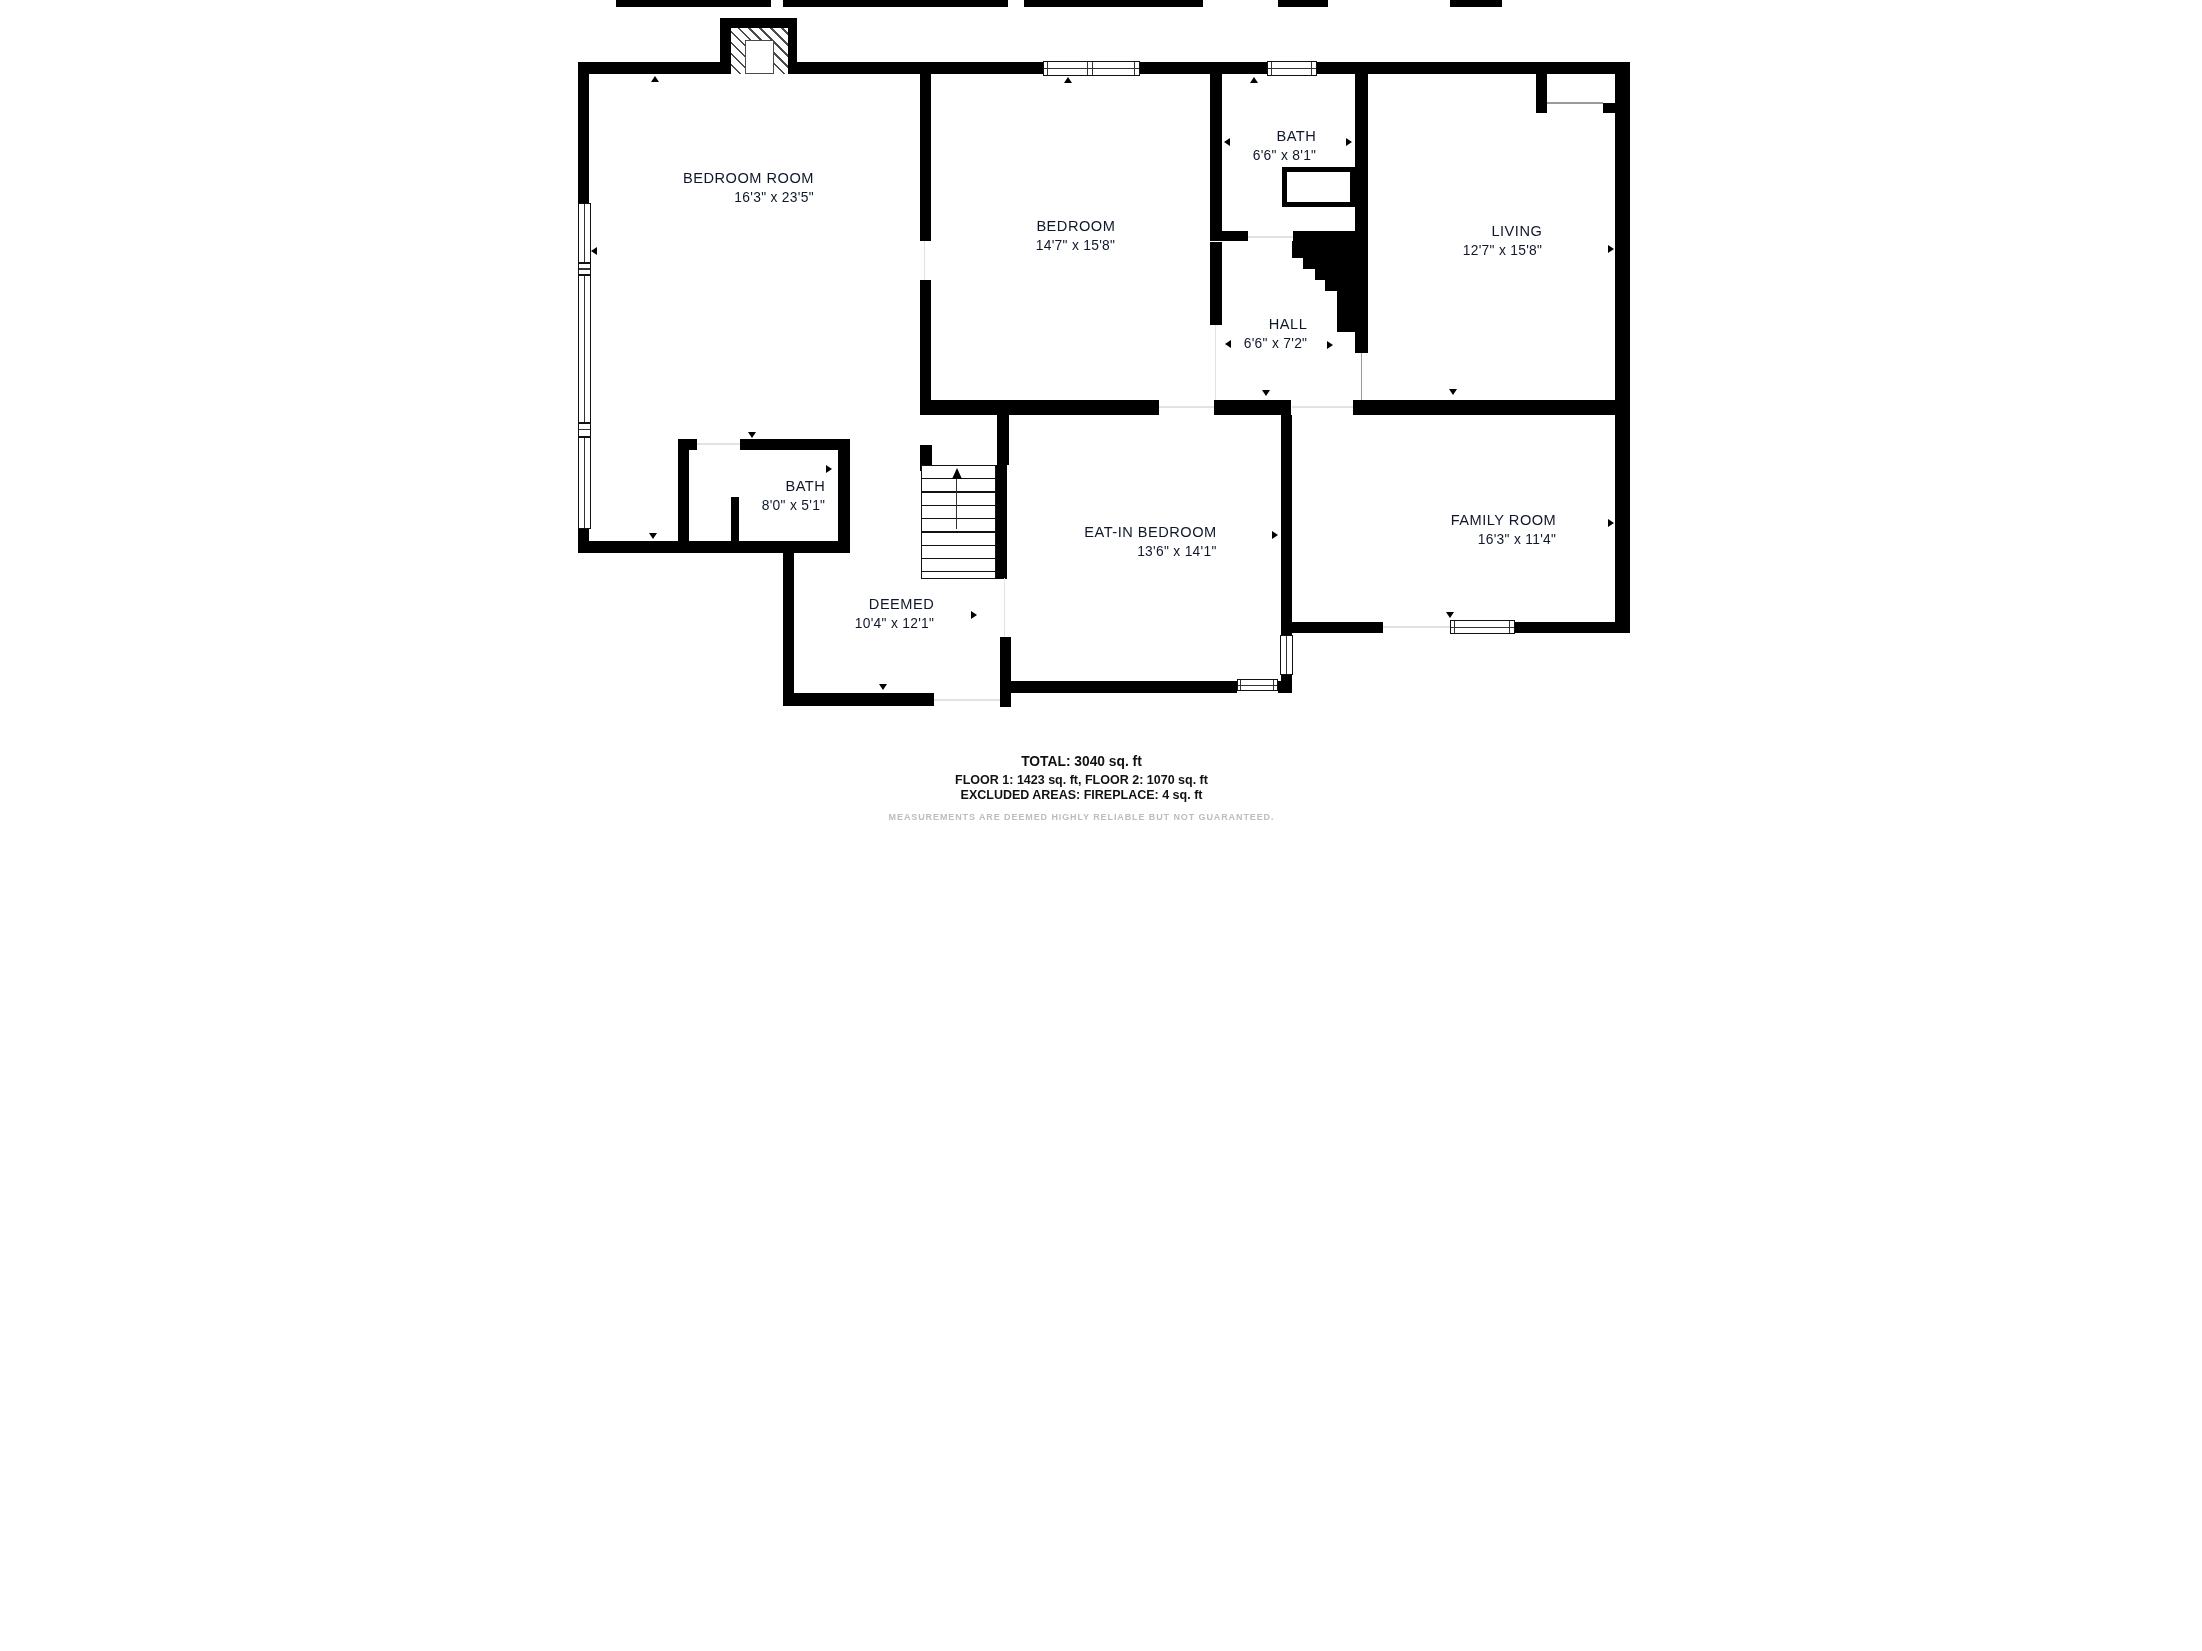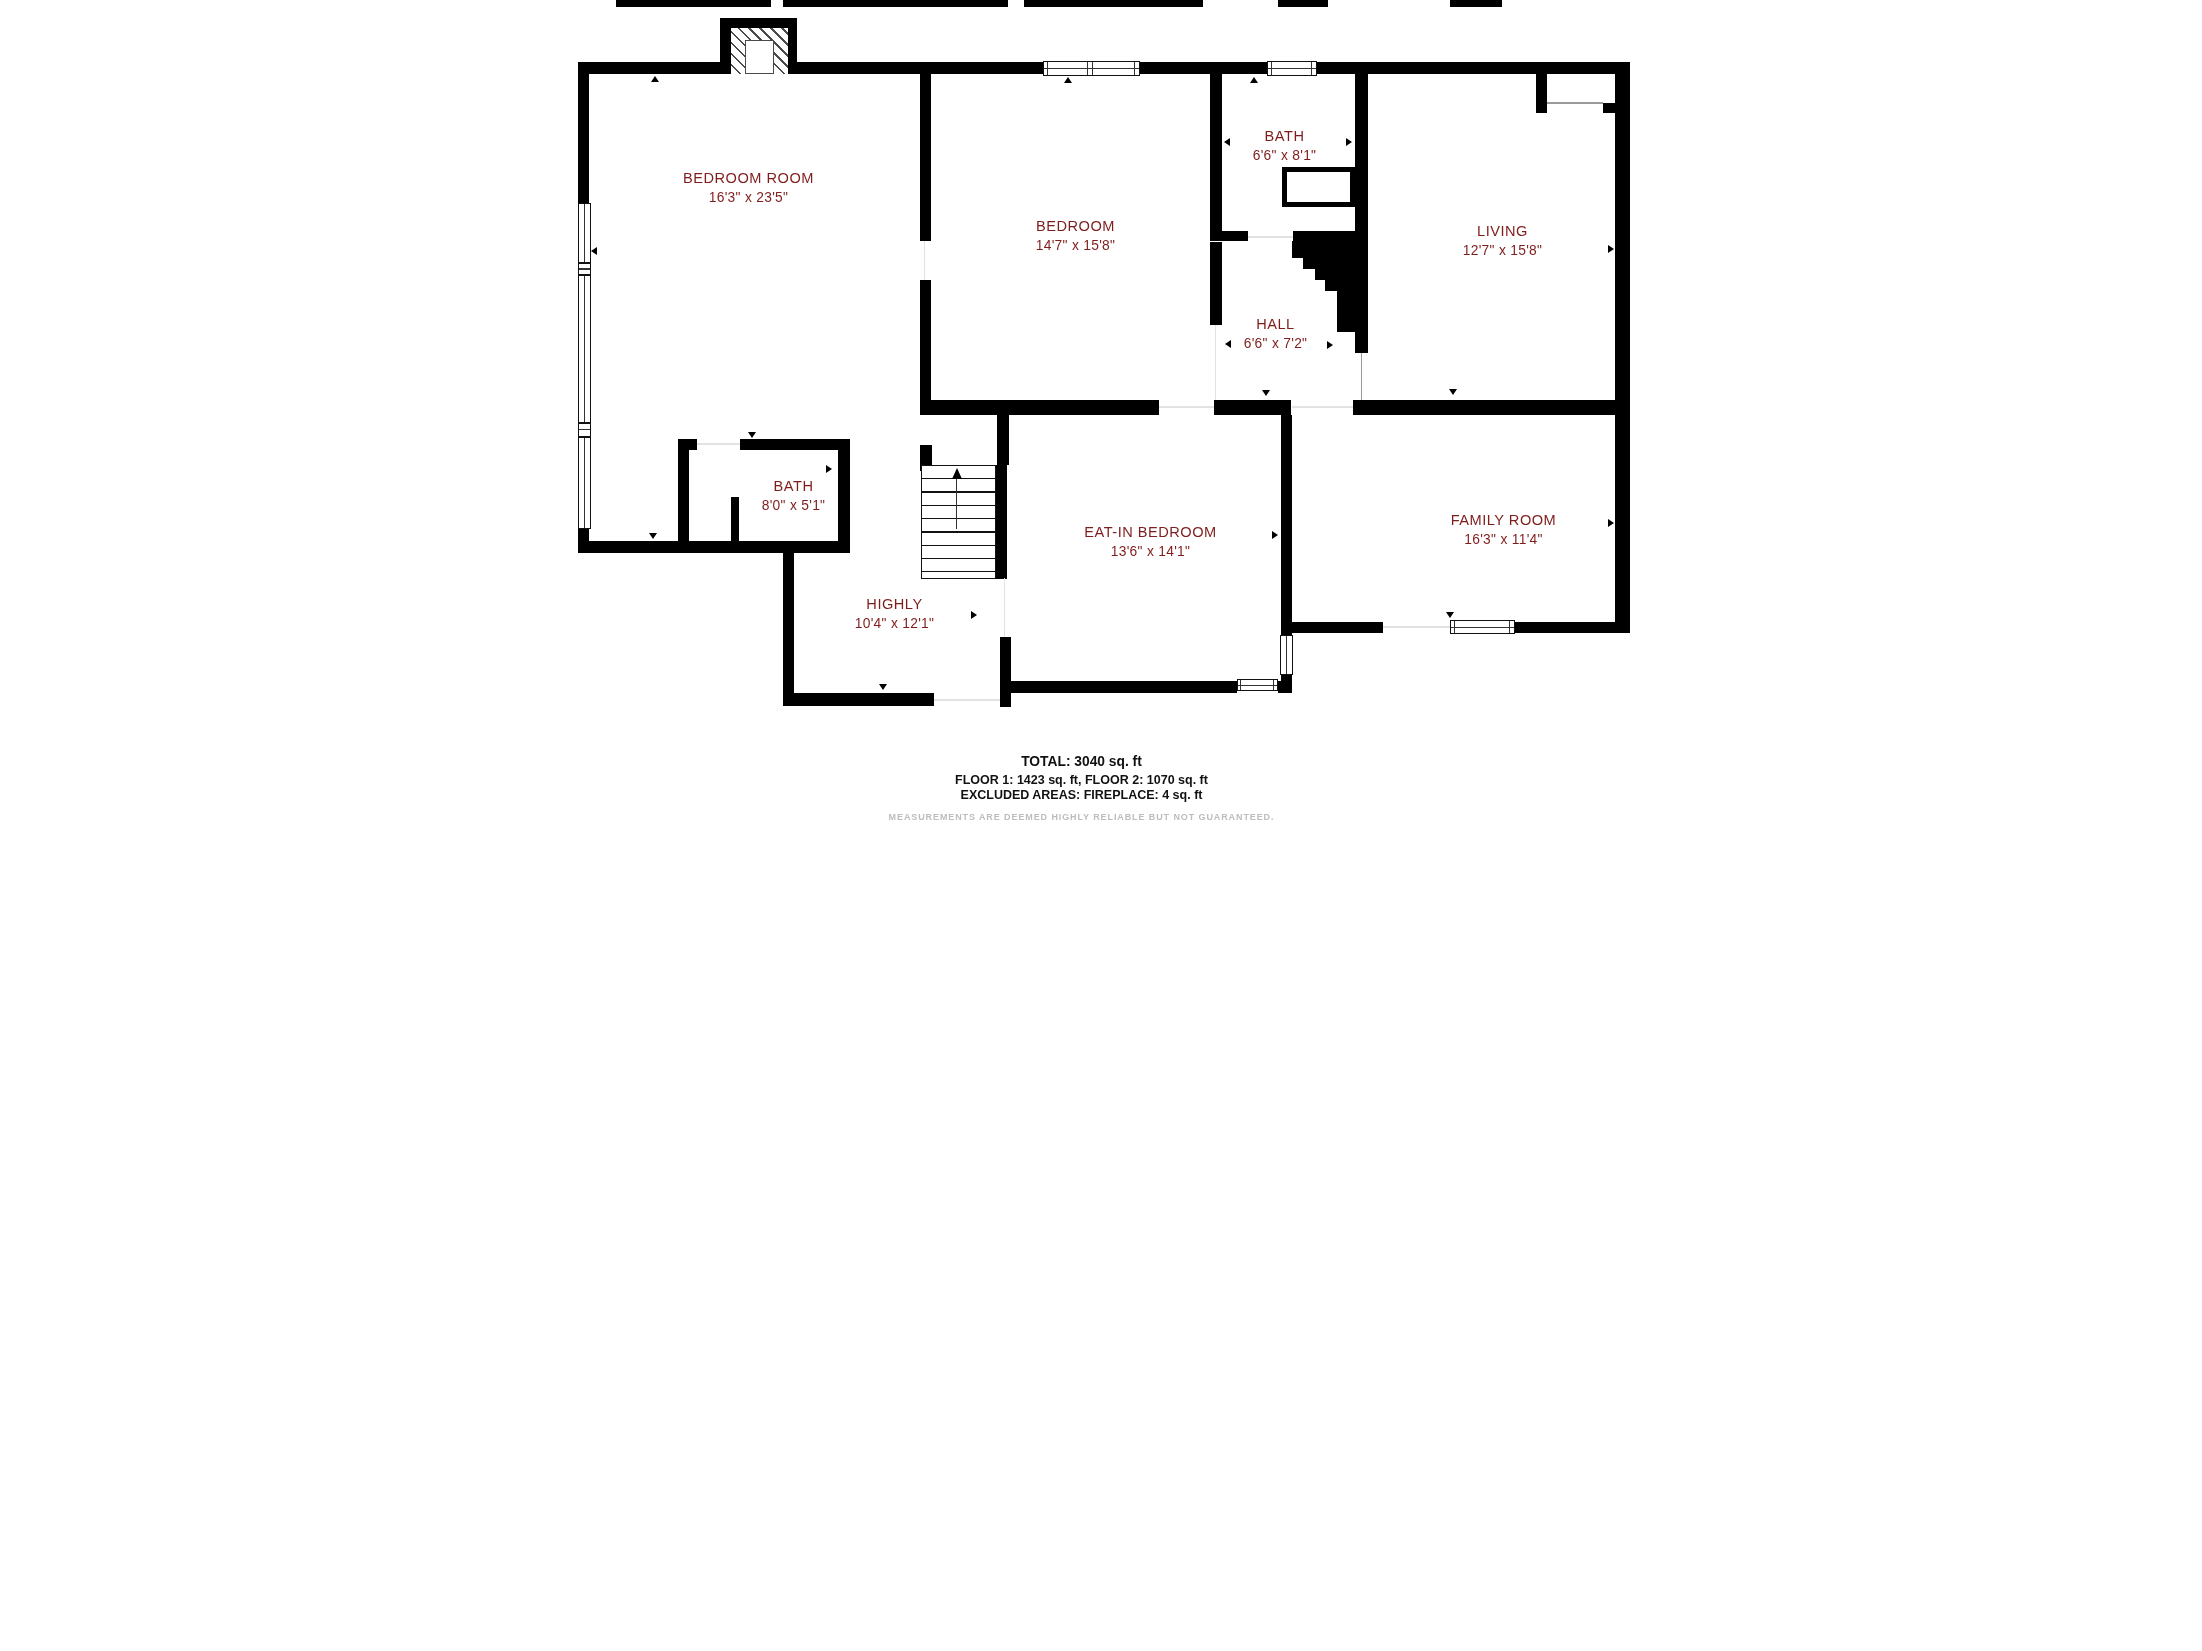--- a/index.html
+++ b/index.html
@@ -3,21 +3,21 @@
 <meta charset="utf-8">
 <style>
   html,body{margin:0;padding:0;background:#fff;}
   .page{position:relative;width:1101px;height:826px;margin:0 auto;background:#fff;overflow:hidden;
         font-family:"Liberation Sans", sans-serif;}
   .w{position:absolute;background:#000;}
   .oline{position:absolute;background:#e2e2e2;}
   .thinline{position:absolute;background:#9a9a9a;}
   .win{position:absolute;background:#fff;border:1.3px solid #111;box-sizing:border-box;}
   .wl{position:absolute;background:#333;}
-  .lbl{position:absolute;transform:translateX(-50%);text-align:center;color:#7f1d1d;white-space:nowrap;}
+  .lbl{position:absolute;transform:translateX(-50%);text-align:right;color:#0f172a;white-space:nowrap;}
   .lbl .nm{display:block;font-size:14.6px;letter-spacing:0.5px;line-height:19px;}
   .lbl .dm{display:block;font-size:13.8px;letter-spacing:0.3px;line-height:19px;}
   .tu{position:absolute;width:0;height:0;border-left:4.3px solid transparent;border-right:4.3px solid transparent;border-bottom:6.9px solid #000;}
   .td{position:absolute;width:0;height:0;border-left:4.3px solid transparent;border-right:4.3px solid transparent;border-top:6.9px solid #000;}
   .tl{position:absolute;width:0;height:0;border-top:4.3px solid transparent;border-bottom:4.3px solid transparent;border-right:6.9px solid #000;}
   .tr{position:absolute;width:0;height:0;border-top:4.3px solid transparent;border-bottom:4.3px solid transparent;border-left:6.9px solid #000;}
   .fp-hatch{position:absolute;background:repeating-linear-gradient(45deg,#fff 0,#fff 6px,#4a4a4a 6px,#4a4a4a 7.7px);}
   .firebox{position:absolute;background:#fff;border:1.7px solid #4a4a4a;box-sizing:border-box;}
   .vanity{position:absolute;background:#fff;border:5.2px solid #000;box-sizing:border-box;}
   .stairs{position:absolute;border:1.3px solid #111;box-sizing:border-box;background:
@@ -190,21 +190,21 @@
   </div>
   <div class="lbl" style="left:725px;top:315px">
     <span class="nm">HALL</span>
     <span class="dm">6'6" x 7'2"</span>
   </div>
   <div class="lbl" style="left:243px;top:477px">
     <span class="nm">BATH</span>
     <span class="dm">8'0" x 5'1"</span>
   </div>
   <div class="lbl" style="left:344px;top:595px">
-    <span class="nm">HIGHLY</span>
+    <span class="nm">DEEMED</span>
     <span class="dm">10'4" x 12'1"</span>
   </div>
   <div class="lbl" style="left:600px;top:523px">
     <span class="nm">EAT-IN BEDROOM</span>
     <span class="dm">13'6" x 14'1"</span>
   </div>
   <div class="lbl" style="left:953px;top:511px">
     <span class="nm">FAMILY ROOM</span>
     <span class="dm">16'3" x 11'4"</span>
   </div>

